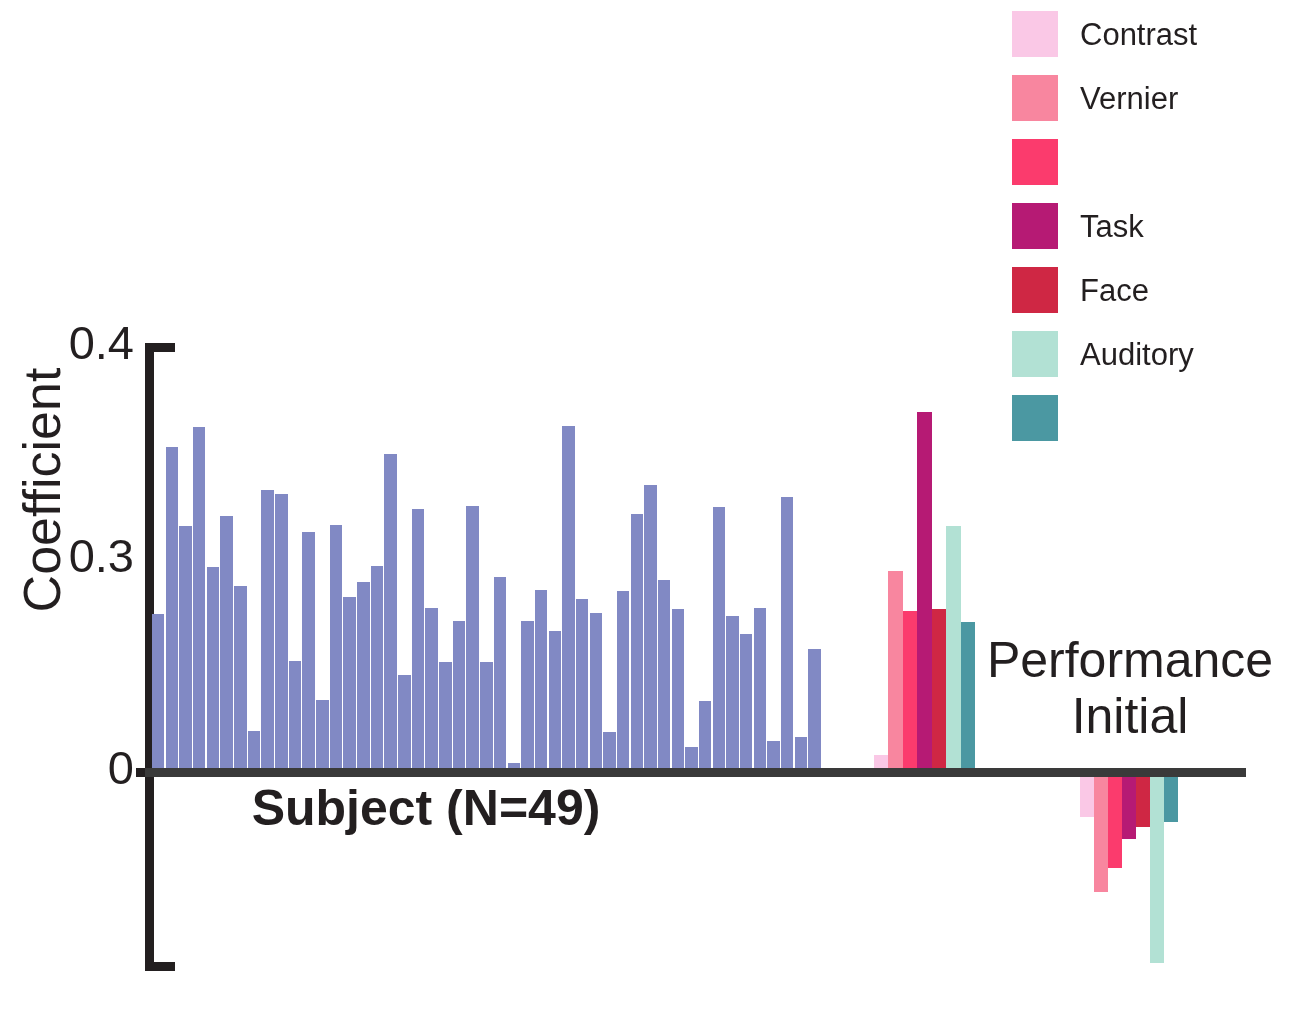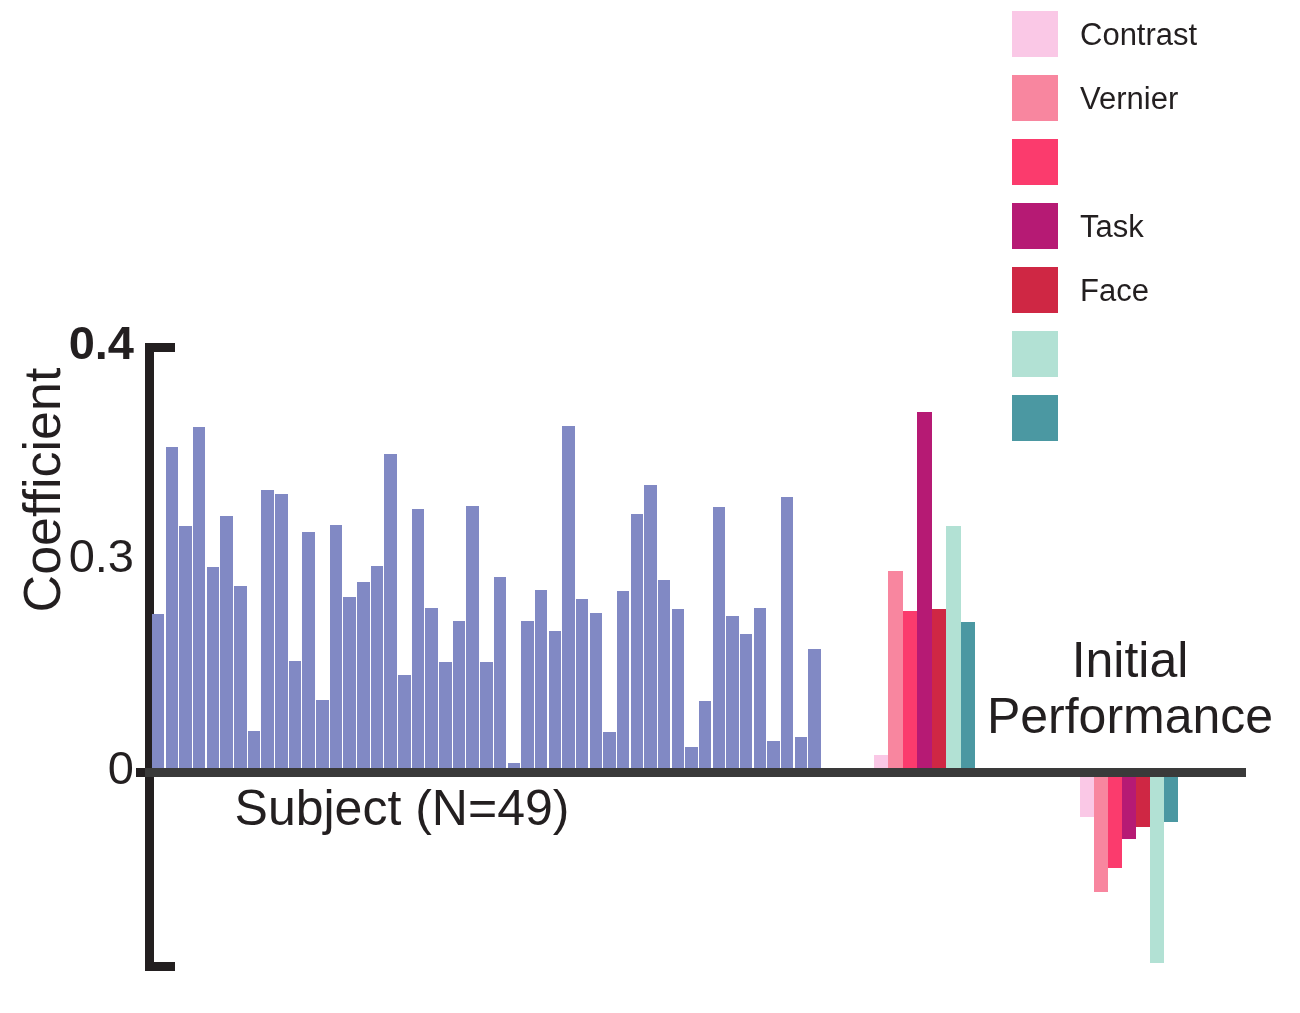--- a/index.html
+++ b/index.html
@@ -130,21 +130,21 @@
     width: 330px;
   }
 </style>
 </head>
 <body>
 
 <div id="figure">
 
   <div id="y-axis-title">Coefficient</div>
 
-  <div class="ytick-label" style="left: 0px; width: 134px; top: 319px; font-weight: bold;">0.4</div>
+  <div class="ytick-label" style="left: 0px; width: 134px; top: 319px;">0.4</div>
   <div class="ytick-label" style="left: 0px; width: 134px; top: 531.5px;">0.3</div>
   <div class="ytick-label" style="left: 0px; width: 134px; top: 744px;">0</div>
 
   <div id="axis-spine"></div>
   <div class="axis-cap" id="axis-cap-top" style="top:343px;"></div>
   <div class="axis-cap" id="axis-cap-bottom" style="top:962px;"></div>
   <div id="zero-tick"></div>
 
   <div id="plot">
       <div class="bar" style="left: 152px; width: 12.4735px; top: 613.938px; height: 154.062px; background: rgb(129, 137, 196);"></div>
@@ -207,24 +207,24 @@
       <div class="bar" style="left: 1094px; width: 14px; top: 768px; height: 123.83px; background: rgb(248, 134, 159);"></div>
       <div class="bar" style="left: 1108px; width: 14px; top: 768px; height: 100.485px; background: rgb(251, 59, 109);"></div>
       <div class="bar" style="left: 1122px; width: 14px; top: 768px; height: 71.05px; background: rgb(182, 26, 116);"></div>
       <div class="bar" style="left: 1136px; width: 14px; top: 768px; height: 58.87px; background: rgb(207, 39, 68);"></div>
       <div class="bar" style="left: 1150px; width: 14px; top: 768px; height: 194.88px; background: rgb(178, 225, 212);"></div>
       <div class="bar" style="left: 1164px; width: 14px; top: 768px; height: 53.795px; background: rgb(75, 152, 162);"></div>
     </div>
 
   <div id="zero-line"></div>
 
-  <div class="group-caption" id="caption-subject" style="left:192px; top:780px; width:420px;">Subject (N=49)</div>
+  <div class="group-caption" id="caption-subject" style="left:216px; top:780px; width:420px;font-weight:bold;">Subject (N=49)</div>
   <div class="group-caption" id="caption-initial-performance" style="left:965px; top:632px;">
+    <div>Performance</div>
     <div>Initial</div>
-    <div>Performance</div>
   </div>
 
   <div id="legend">
       <div class="legend-row">
         <div class="legend-swatch" style="background: rgb(250, 200, 230);"></div>
         <div class="legend-label">Contrast</div>
       </div>
       <div class="legend-row">
         <div class="legend-swatch" style="background: rgb(248, 134, 159);"></div>
         <div class="legend-label">Vernier</div>
@@ -235,19 +235,20 @@
       <div class="legend-row">
         <div class="legend-swatch" style="background: rgb(182, 26, 116);"></div>
         <div class="legend-label">Task</div>
       </div>
       <div class="legend-row">
         <div class="legend-swatch" style="background: rgb(207, 39, 68);"></div>
         <div class="legend-label">Face</div>
       </div>
       <div class="legend-row">
         <div class="legend-swatch" style="background: rgb(178, 225, 212);"></div>
+        <div class="legend-label">Auditory</div>
       </div>
       <div class="legend-row">
         <div class="legend-swatch" style="background: rgb(75, 152, 162);"></div>
       </div>
     </div>
 
 </div>
 
 </body></html>

